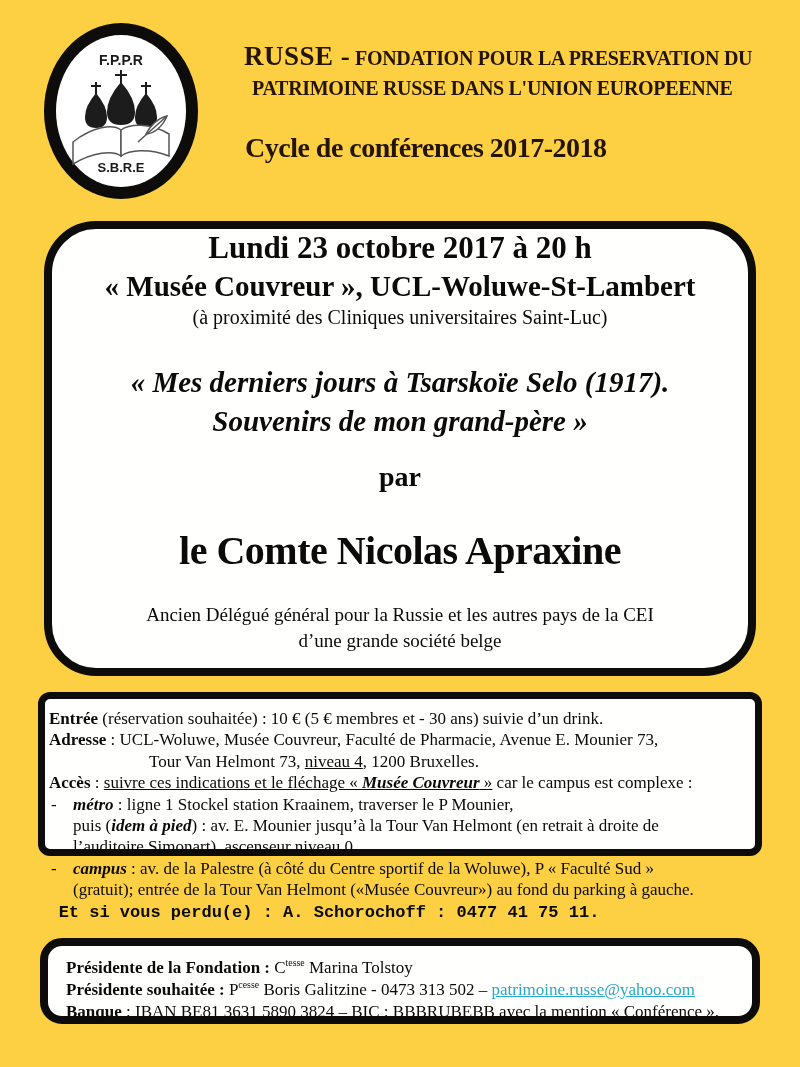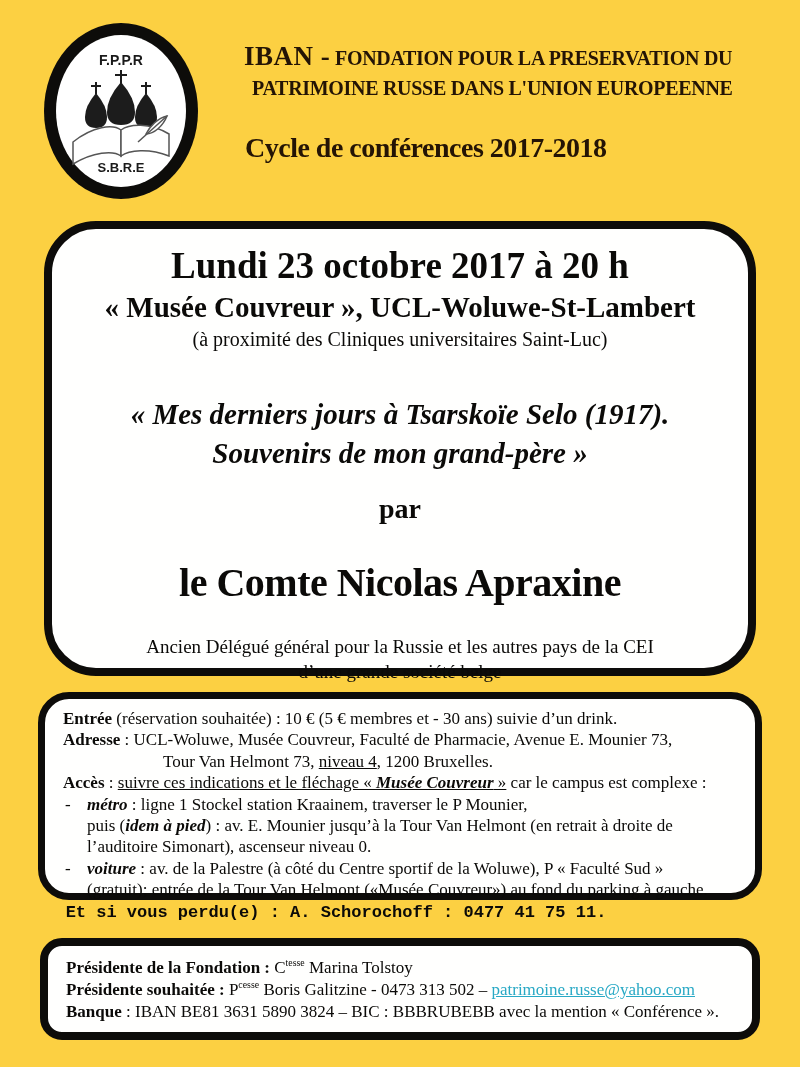--- a/index.html
+++ b/index.html
@@ -16,30 +16,30 @@
   .org-block{position:absolute;left:244px;top:42px;width:530px;color:#241405;}
   .org-line1{font-weight:bold;line-height:1.1;}
   .org-acronym{font-size:27px;letter-spacing:0.5px;}
   .org-name{font-size:20px;letter-spacing:-0.3px;}
   .org-line2{font-weight:bold;font-size:20px;letter-spacing:-0.3px;margin-top:5px;padding-left:8px;}
   .cycle{position:absolute;left:245px;top:132px;font-weight:bold;font-size:28px;color:#241405;letter-spacing:-0.5px;}
 
   
   .wbox{position:absolute;background:#fffffe;border:8px solid #0d0c0a;box-sizing:border-box;}
   .box-main{left:44px;top:221px;width:712px;height:455px;border-radius:52px;text-align:center;}
-  .box-info{left:38px;top:692px;width:724px;height:208px;border-width:7px;border-radius:31px;
-            text-align:left;padding:9px 16px 0 18px;font-size:17px;line-height:1.26;}
-  .box-footer{left:40px;top:938px;width:720px;height:102px;border-radius:22px;
+  .box-info{left:38px;top:692px;width:724px;height:164px;border-width:7px;border-radius:12px;
+            text-align:left;padding:9px 16px 0 4px;font-size:17px;line-height:1.26;}
+  .box-footer{left:40px;top:938px;width:720px;height:86px;border-radius:22px;
             text-align:left;padding:11px 16px 0 18px;font-size:17px;line-height:1.3;}
 
   
-  .b1-datetime{margin-top:14px;font-size:37px;font-weight:bold;line-height:1.25;}
+  .b1-datetime{margin-top:0;font-size:31px;font-weight:bold;line-height:1.25;}
   .b1-venue{font-size:29px;font-weight:bold;line-height:1.25;}
   .b1-note{font-size:20px;font-weight:normal;margin-top:2px;}
-  .b1-title{font-size:29px;font-weight:bold;font-style:italic;margin-top:44px;line-height:1.35;}
+  .b1-title{font-size:29px;font-weight:bold;font-style:italic;margin-top:34px;line-height:1.35;}
   .b1-par{font-size:28px;font-weight:bold;margin-top:20px;}
   .b1-speaker{font-size:40px;font-weight:bold;margin-top:34px;letter-spacing:-0.5px;}
   .b1-bio{font-size:19px;margin-top:28px;line-height:1.35;}
 
   
   .bold{font-weight:bold;}
   .bi{font-weight:bold;font-style:italic;}
   .ul{text-decoration:underline;}
   .indent-addr{padding-left:100px;}
   .li-row{display:flex;}
@@ -78,21 +78,21 @@
     <path d="M33 122 C53 106 73 104 81 110 L81 136 C73 130 53 132 33 144 Z"></path>
     <path d="M129 114 C109 102 89 104 81 110 L81 136 C89 130 109 128 129 136 Z"></path>
     <path d="M127 96 C118 98 110 106 106 114 C114 114 123 106 127 96 Z"></path>
     <line x1="127" y1="96" x2="98" y2="122"></line>
   </g>
   <text x="81" y="152" text-anchor="middle" font-family="Liberation Sans, sans-serif" font-weight="bold" font-size="13" fill="#1a1a1a">S.B.R.E</text>
 </svg>
 
 <div class="org-block">
   <div class="org-line1">
-    <span class="org-acronym">IBAN -</span><span class="org-name"> FONDATION POUR LA PRESERVATION DU</span>
+    <span class="org-acronym">RUSSE -</span><span class="org-name"> FONDATION POUR LA PRESERVATION DU</span>
   </div>
   <div class="org-line2">PATRIMOINE RUSSE DANS  L'UNION EUROPEENNE</div>
 </div>
 
 <div class="cycle">Cycle  de conférences 2017-2018</div>
 
 <div class="wbox box-main">
   <div class="b1-datetime">Lundi 23 octobre 2017 à 20 h</div>
   <div class="b1-venue">« Musée Couvreur », UCL-Woluwe-St-Lambert</div>
   <div class="b1-note">(à proximité des Cliniques universitaires Saint-Luc)</div>
@@ -125,21 +125,21 @@
     <span class="li-dash"></span>
     <span class="li-body"><span>puis (</span><span class="bi">idem à pied</span><span>) : av. E. Mounier jusqu’à la Tour Van Helmont (en retrait à droite de</span></span>
   </div>
   <div class="li-row">
     <span class="li-dash"></span>
     <span class="li-body">l’auditoire Simonart), ascenseur niveau 0.</span>
   </div>
 
   <div class="li-row">
     <span class="li-dash">-</span>
-    <span class="li-body"><span class="bi">voiture</span><span> : av. de la Palestre (à côté du Centre sportif de la Woluwe), P « Faculté Sud »</span></span>
+    <span class="li-body"><span class="bi">campus</span><span> : av. de la Palestre (à côté du Centre sportif de la Woluwe), P « Faculté Sud »</span></span>
   </div>
   <div class="li-row">
     <span class="li-dash"></span>
     <span class="li-body">(gratuit); entrée de la Tour Van Helmont («Musée Couvreur») au fond du parking à gauche.</span>
   </div>
 
   <div class="lost-line">Et si vous perdu(e) : A. Schorochoff : 0477 41 75 11.</div>
 </div>
 
 <div class="wbox box-footer">

